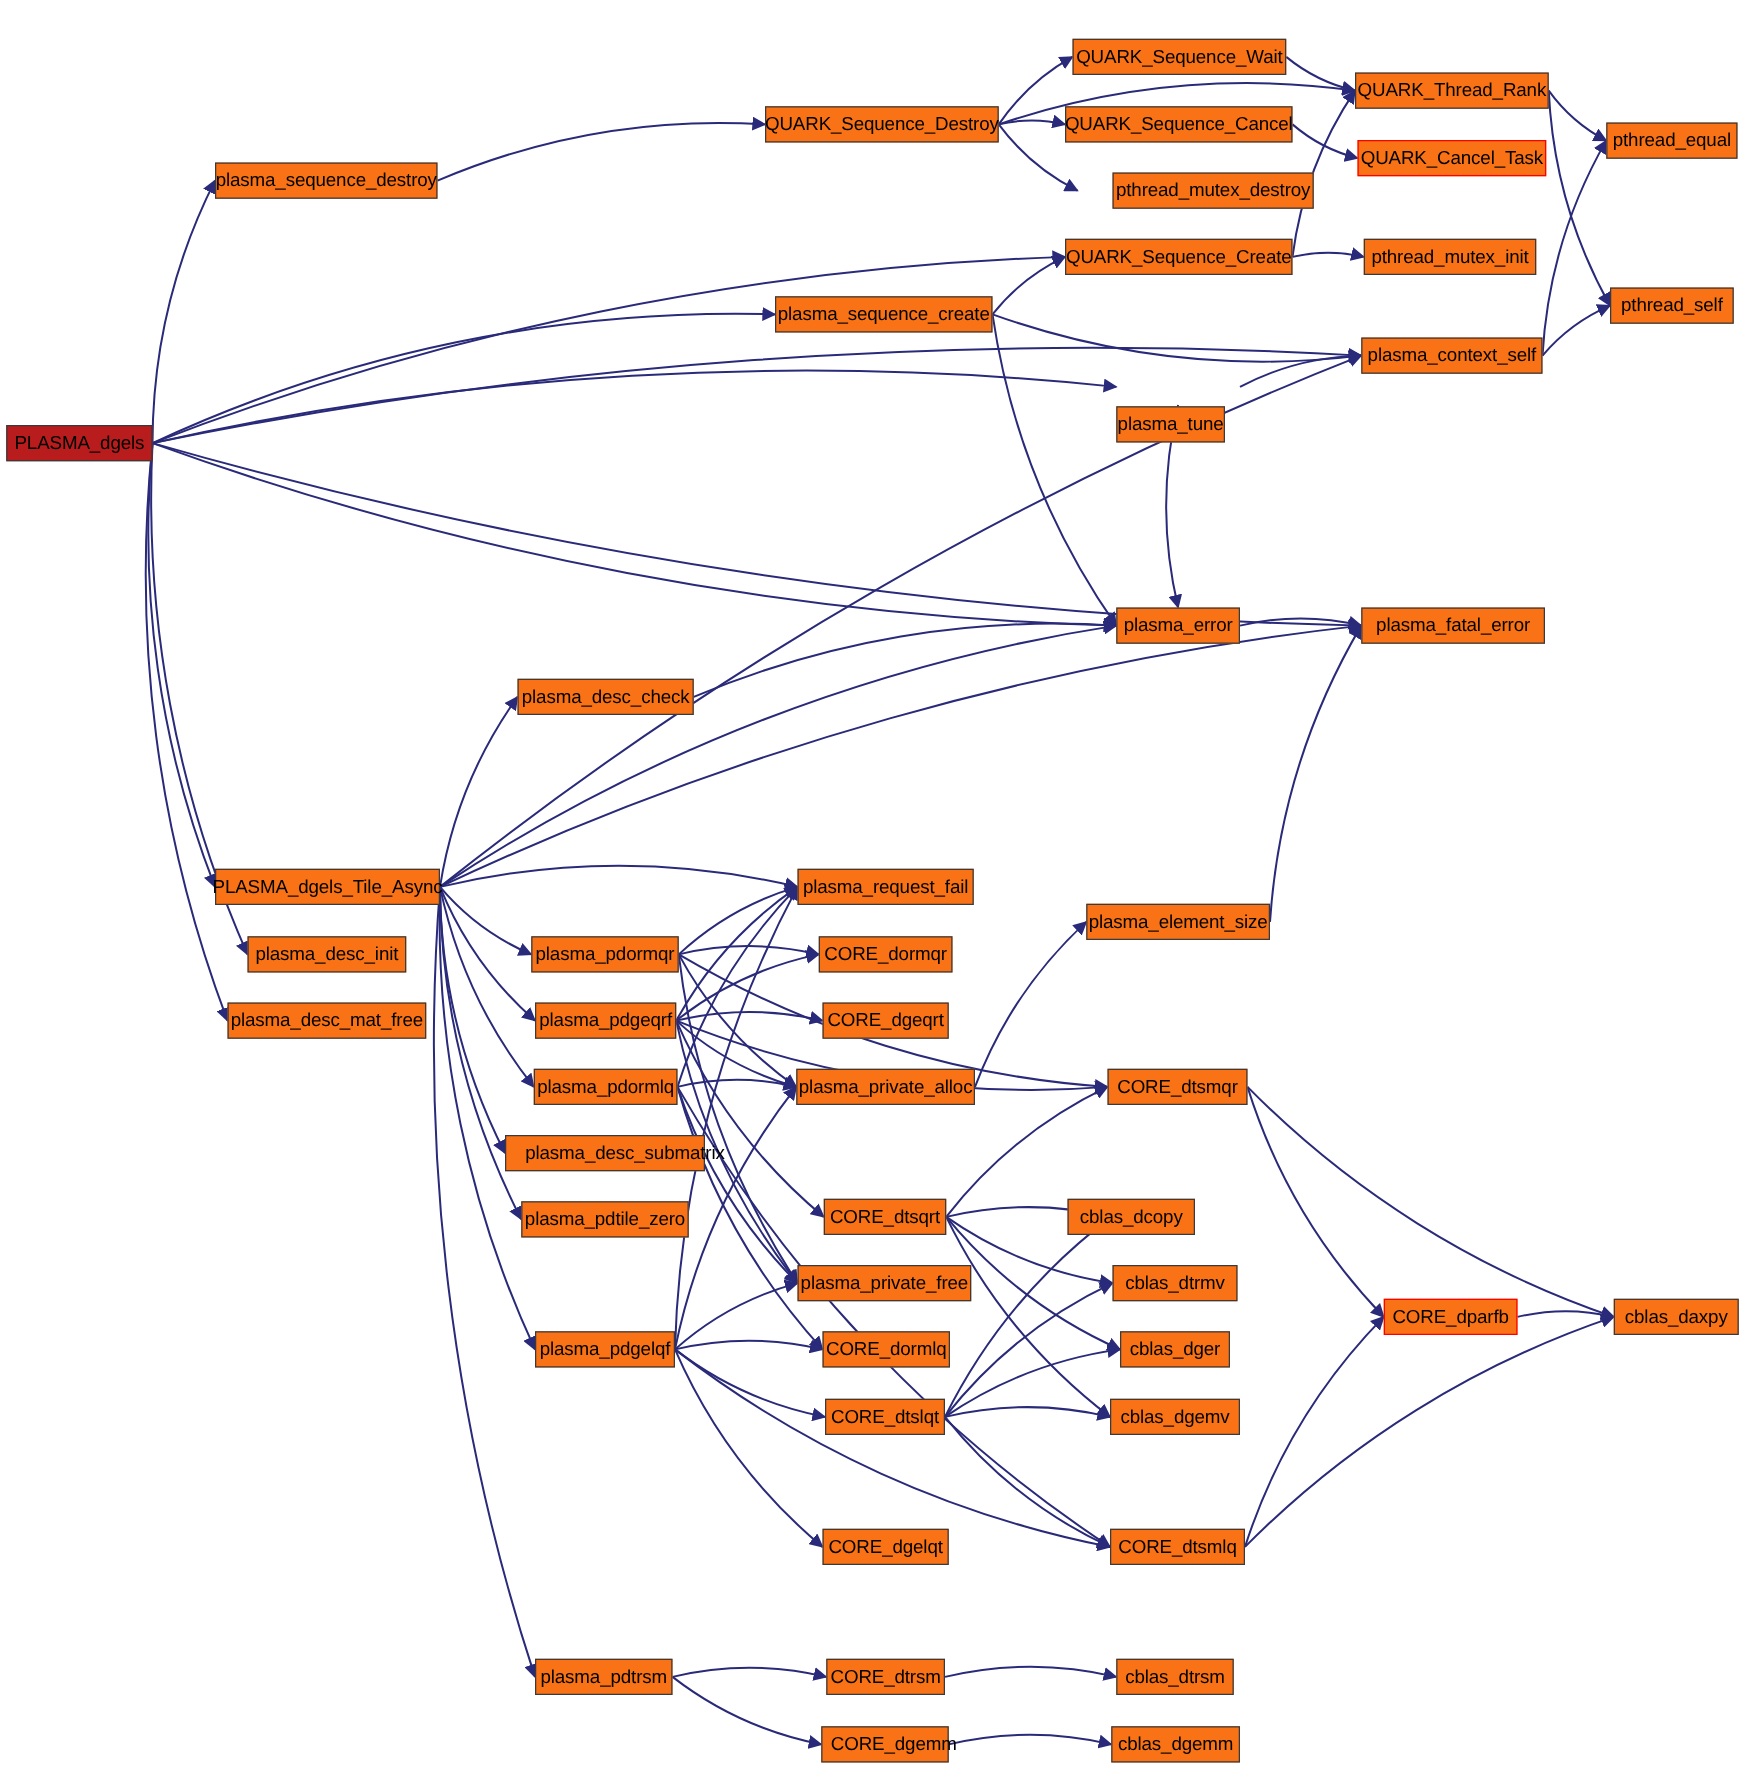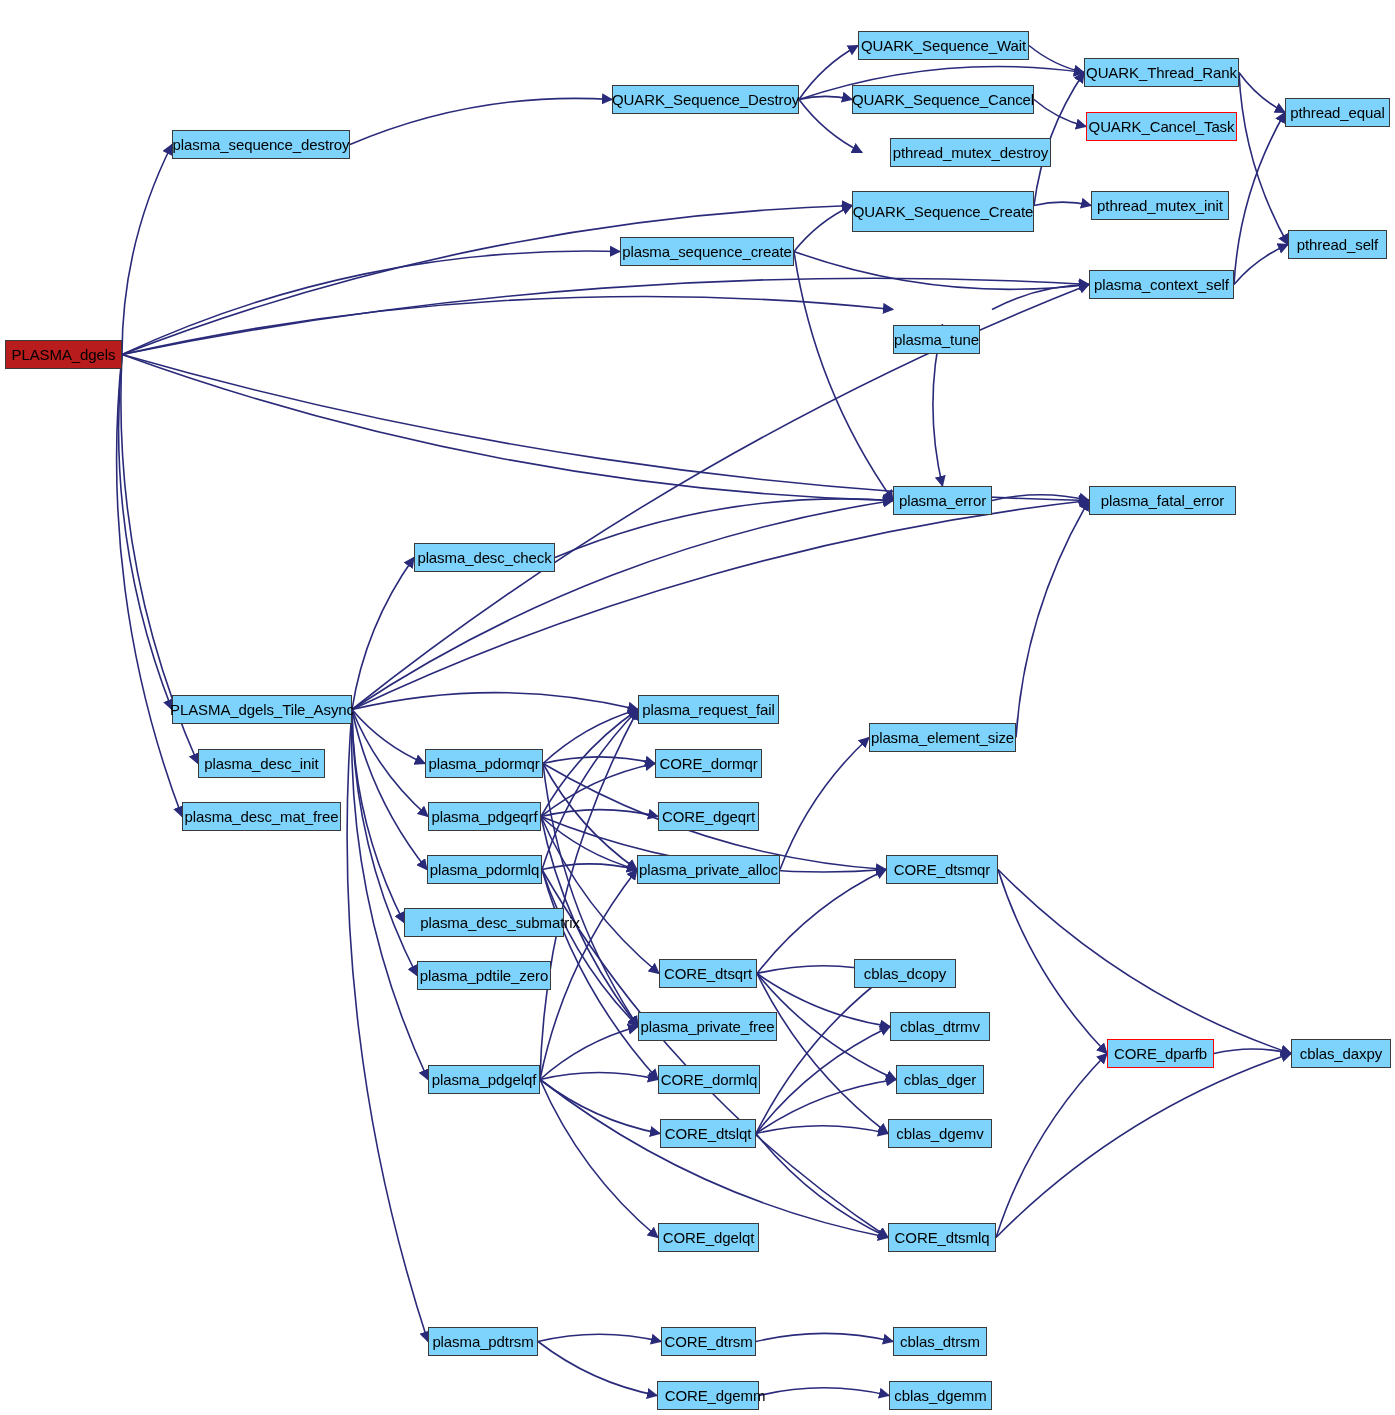--- a/index.html
+++ b/index.html
@@ -1,20 +1,20 @@
 <!DOCTYPE html>
 <html><head>
 <meta charset="utf-8">
 <style>
   html,body{margin:0;padding:0;background:#ffffff;}
   #canvas{position:relative;width:1395px;height:1415px;background:#fff;
           font-family:"Liberation Sans","DejaVu Sans",sans-serif;overflow:hidden;}
   svg#edges{position:absolute;left:0;top:0;width:1395px;height:1415px;}
   .node{position:absolute;box-sizing:border-box;border:1px solid #3a3a3a;
-        background:#7dd3fc;display:flex;align-items:center;justify-content:center;
+        background:#f97316;display:flex;align-items:center;justify-content:center;
         font-size:15px;color:#000;white-space:nowrap;letter-spacing:-0.1px;}
   .node.root{background:#b91c1c;border:1px solid #3a3a3a;}
   .node.warn{border:1px solid #ff0000;}
   .node span{pointer-events:none;}
 </style>
 </head>
 <body>
 
 <div id="canvas">
   <svg id="edges" viewBox="0 0 1395 1415">
@@ -137,21 +137,21 @@
       </div>
       <div class="node warn" style="left: 1086px; top: 112px; width: 151px; height: 29px;">
         <span>QUARK_Cancel_Task</span>
       </div>
       <div class="node" style="left: 1285px; top: 98px; width: 105px; height: 29px;">
         <span>pthread_equal</span>
       </div>
       <div class="node" style="left: 1288px; top: 230px; width: 99px; height: 29px;">
         <span>pthread_self</span>
       </div>
-      <div class="node" style="left: 852px; top: 191px; width: 182px; height: 41px;">
+      <div class="node" style="left: 852px; top: 191px; width: 182px; height: 29px;">
         <span>QUARK_Sequence_Create</span>
       </div>
       <div class="node" style="left: 1091px; top: 191px; width: 138px; height: 29px;">
         <span>pthread_mutex_init</span>
       </div>
       <div class="node" style="left: 620px; top: 237px; width: 174px; height: 29px;">
         <span>plasma_sequence_create</span>
       </div>
       <div class="node" style="left: 1089px; top: 270px; width: 145px; height: 29px; text-align: center;">
         <span>plasma_context_self</span>

